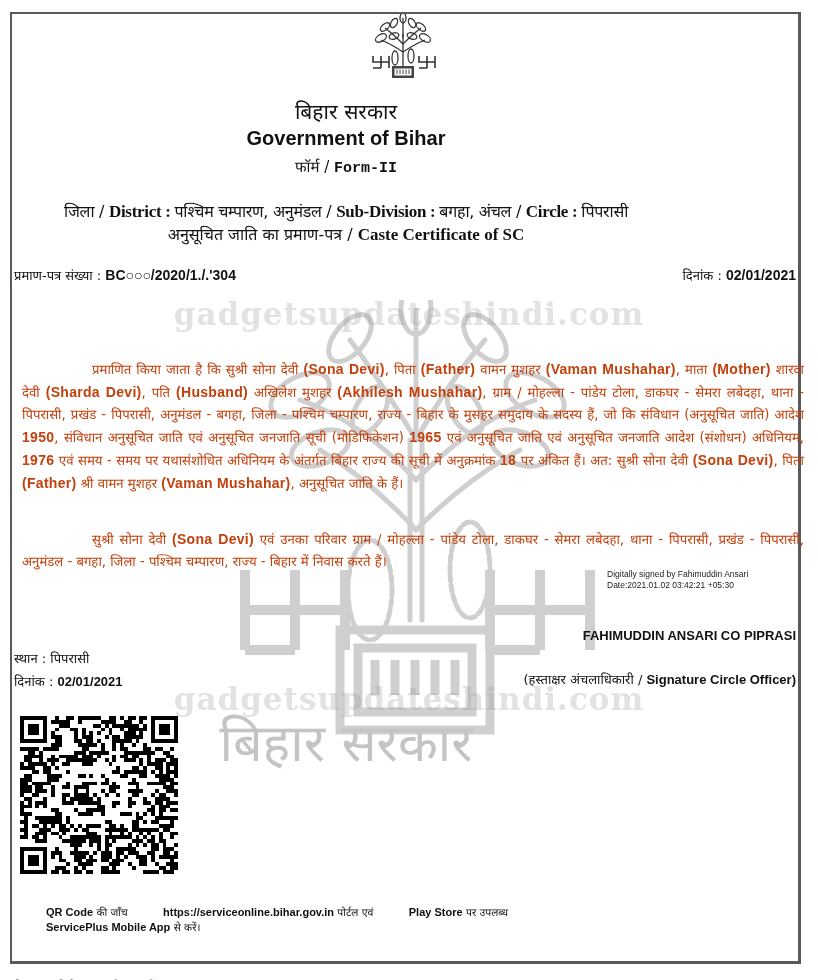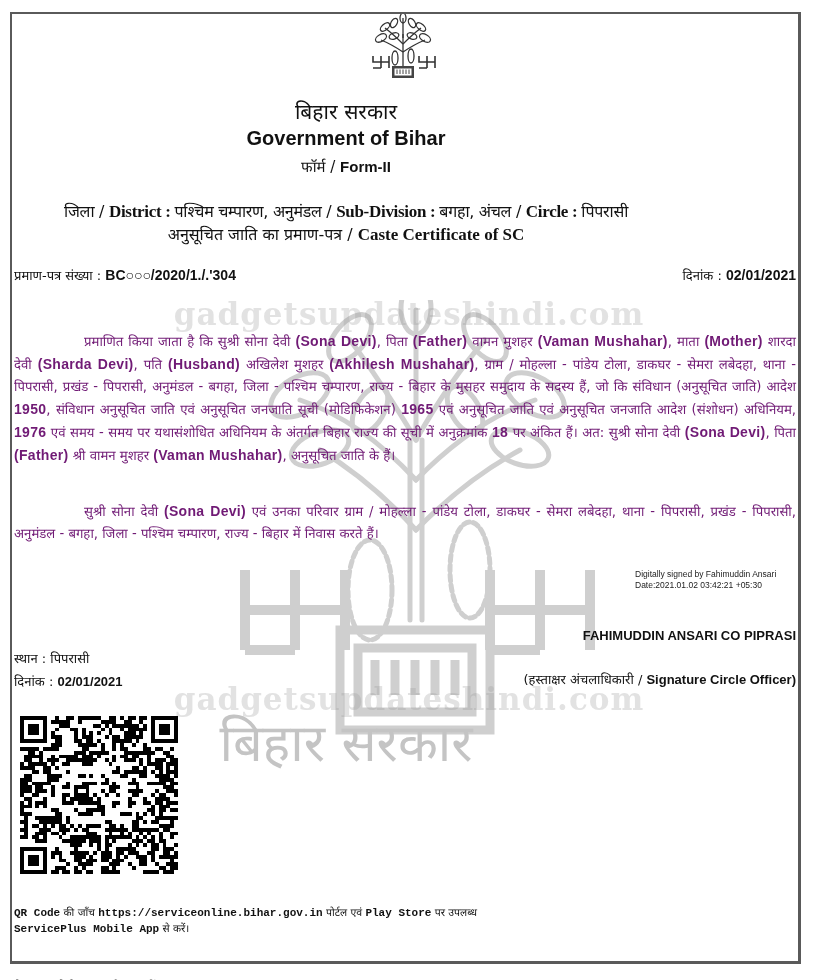--- a/index.html
+++ b/index.html
@@ -19,52 +19,52 @@
       font-family: "DejaVu Serif", "Liberation Serif", serif; font-size: 31px; font-weight: bold;
       color: rgba(150,150,150,0.28); letter-spacing: 1px; pointer-events: none;
     }
 
     .top-emblem { position: absolute; left: 367px; top: 14px; width: 72px; height: 68px; }
 
     .center-line { position: absolute; left: 0; width: 692px; text-align: center; }
     .t-hindi { top: 97px; font-size: 21px; font-family: "DejaVu Sans", sans-serif; }
     .t-eng { top: 127px; font-size: 20px; font-weight: bold; }
     .t-form { top: 156px; font-size: 15px; font-family: "DejaVu Sans", sans-serif; }
-    .t-form b { font-family: Liberation Sans, sans-serif; }
+    .t-form b { font-family: Liberation Mono, monospace; }
 
     .t-district { top: 200px; font-size: 16px; font-family: "DejaVu Sans", sans-serif; letter-spacing: -0.3px; }
     .t-cert { top: 223px; font-size: 16px; font-family: "DejaVu Sans", sans-serif; }
     .t-district b, .t-cert b { font-family: Liberation Serif, serif; font-size: 17px; }
 
     .row-num { position: absolute; left: 14px; top: 266px; font-size: 13px; font-family: "DejaVu Sans", sans-serif; }
     .row-num b { font-family: "Liberation Sans", sans-serif; font-size: 14px; margin-top: 31px; }
     .row-date { position: absolute; right: 22px; top: 266px; font-size: 13px; font-family: "DejaVu Sans", sans-serif; }
     .row-date b { font-family: "Liberation Sans", sans-serif; font-size: 14px; }
 
     .para {
-      position: absolute; left: 14px; width: 782px; font-size: 13.2px; line-height: 22px;
-      font-family: "DejaVu Sans", sans-serif; text-align: justify; color: #701a75;
+      position: absolute; left: 22px; width: 782px; font-size: 13.2px; line-height: 22px;
+      font-family: "DejaVu Sans", sans-serif; text-align: justify; color: #c2410c; margin-top: 28px;
     }
     .para b { font-family: "Liberation Sans", sans-serif; font-size: 14px; letter-spacing: 0.3px; }
     .para1 { top: 330px; text-indent: 70px; }
     .para2 { top: 500px; text-indent: 70px; }
 
-    .dsig { position: absolute; left: 607px; top: 569px; font-size: 8.5px; line-height: 11px; color: #222; margin-left: 28px; }
+    .dsig { position: absolute; left: 607px; top: 569px; font-size: 8.5px; line-height: 11px; color: #222; }
 
     .signer { position: absolute; right: 22px; top: 628px; font-size: 13px; font-weight: bold; }
     .place { position: absolute; left: 14px; top: 649px; font-size: 13px; font-family: "DejaVu Sans", sans-serif; }
     .issue-date { position: absolute; left: 14px; top: 672px; font-size: 13px; font-family: "DejaVu Sans", sans-serif; }
     .issue-date b { font-family: "Liberation Sans", sans-serif; }
     .sig-label { position: absolute; right: 22px; top: 670px; width: 300px; text-align: right; font-size: 13px; line-height: 20px; font-family: "DejaVu Sans", sans-serif; }
     .sig-label b { font-family: "Liberation Sans", sans-serif; }
 
     .qr { position: absolute; left: 20px; top: 716px; width: 158px; height: 158px; }
 
     .footer-qr { position: absolute; left: 14px; top: 905px; width: 520px; font-size: 10.5px; line-height: 15px; font-family: "DejaVu Sans", sans-serif; }
-    .footer-qr b { font-family: Liberation Mono, monospace; font-size: 11px; }
+    .footer-qr b { font-family: Liberation Sans, sans-serif; font-size: 11px; margin-left: 32px; }
     .validity { position: absolute; left: 14px; top: 937px; font-size: 14px; font-family: "DejaVu Sans", sans-serif; margin-top: 40px; }
   </style>
 </head>
 <body>
 
 <div class="frame"></div>
 
 <svg class="wm-emblem" viewBox="0 0 370 480">
   <g fill="none" stroke="#cfcfcf" stroke-width="5" stroke-linecap="round">
 

